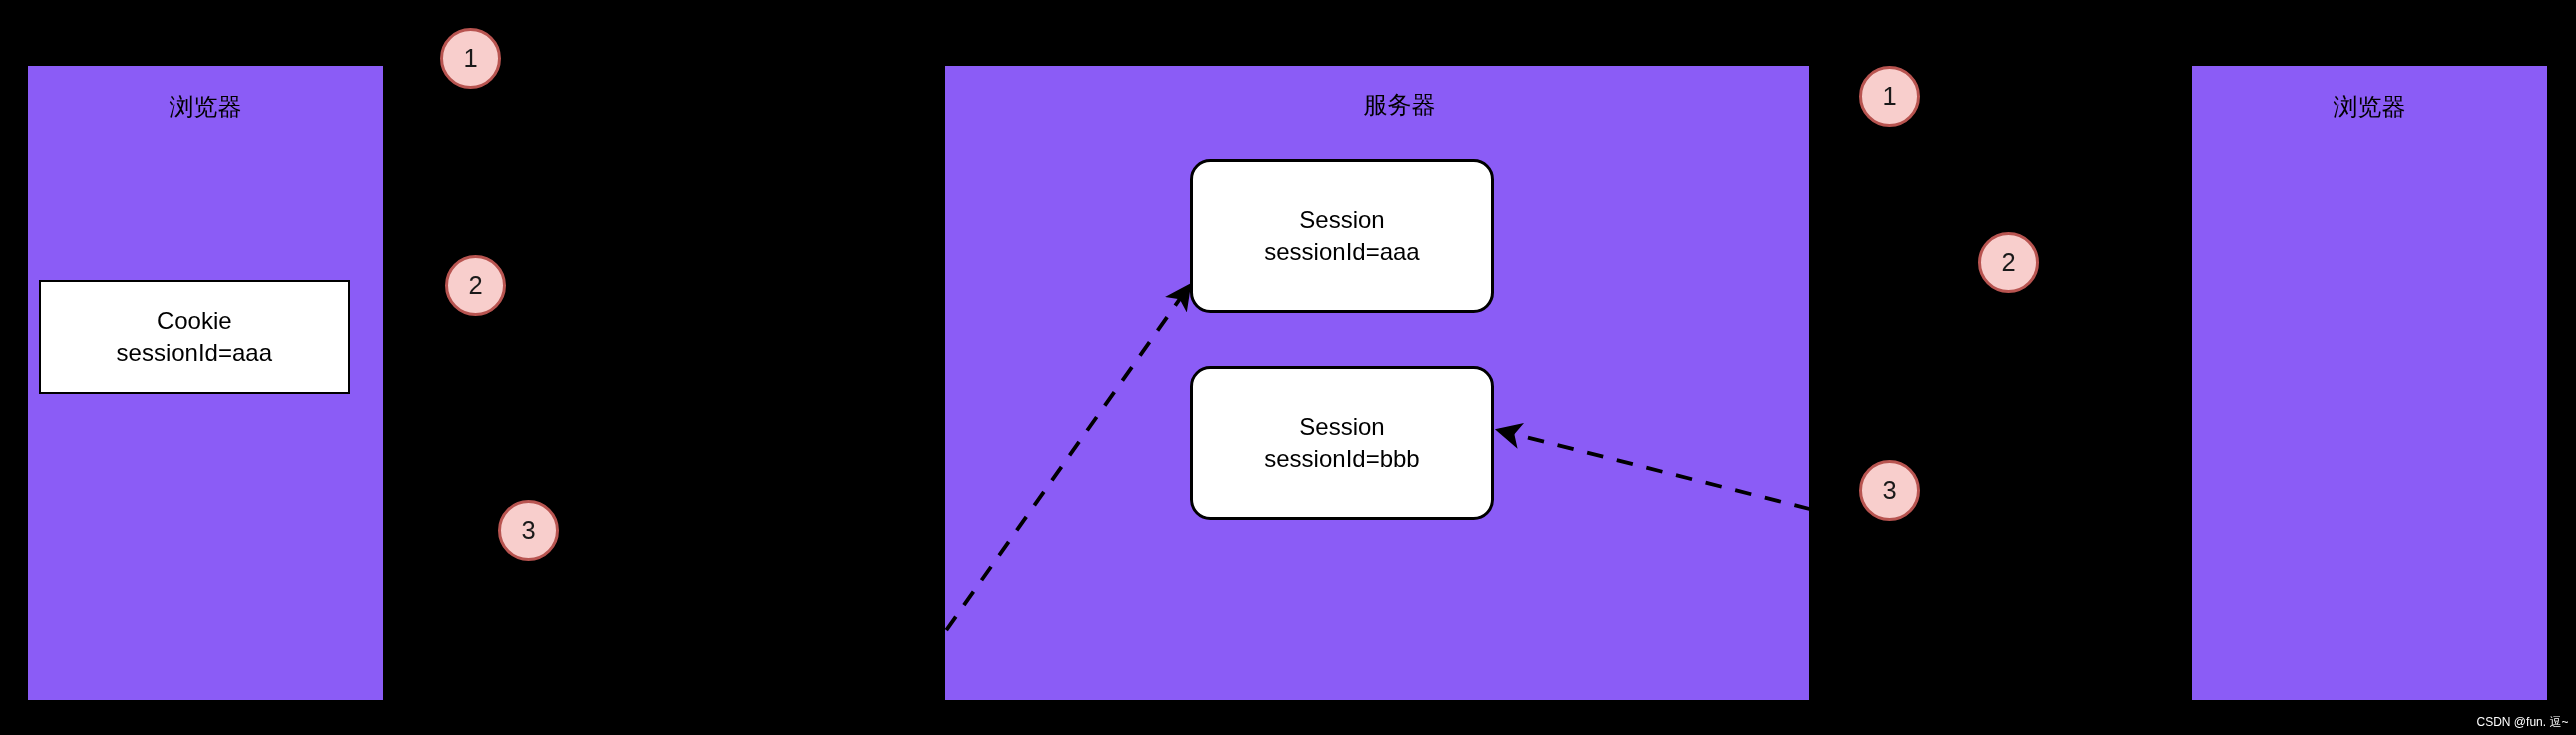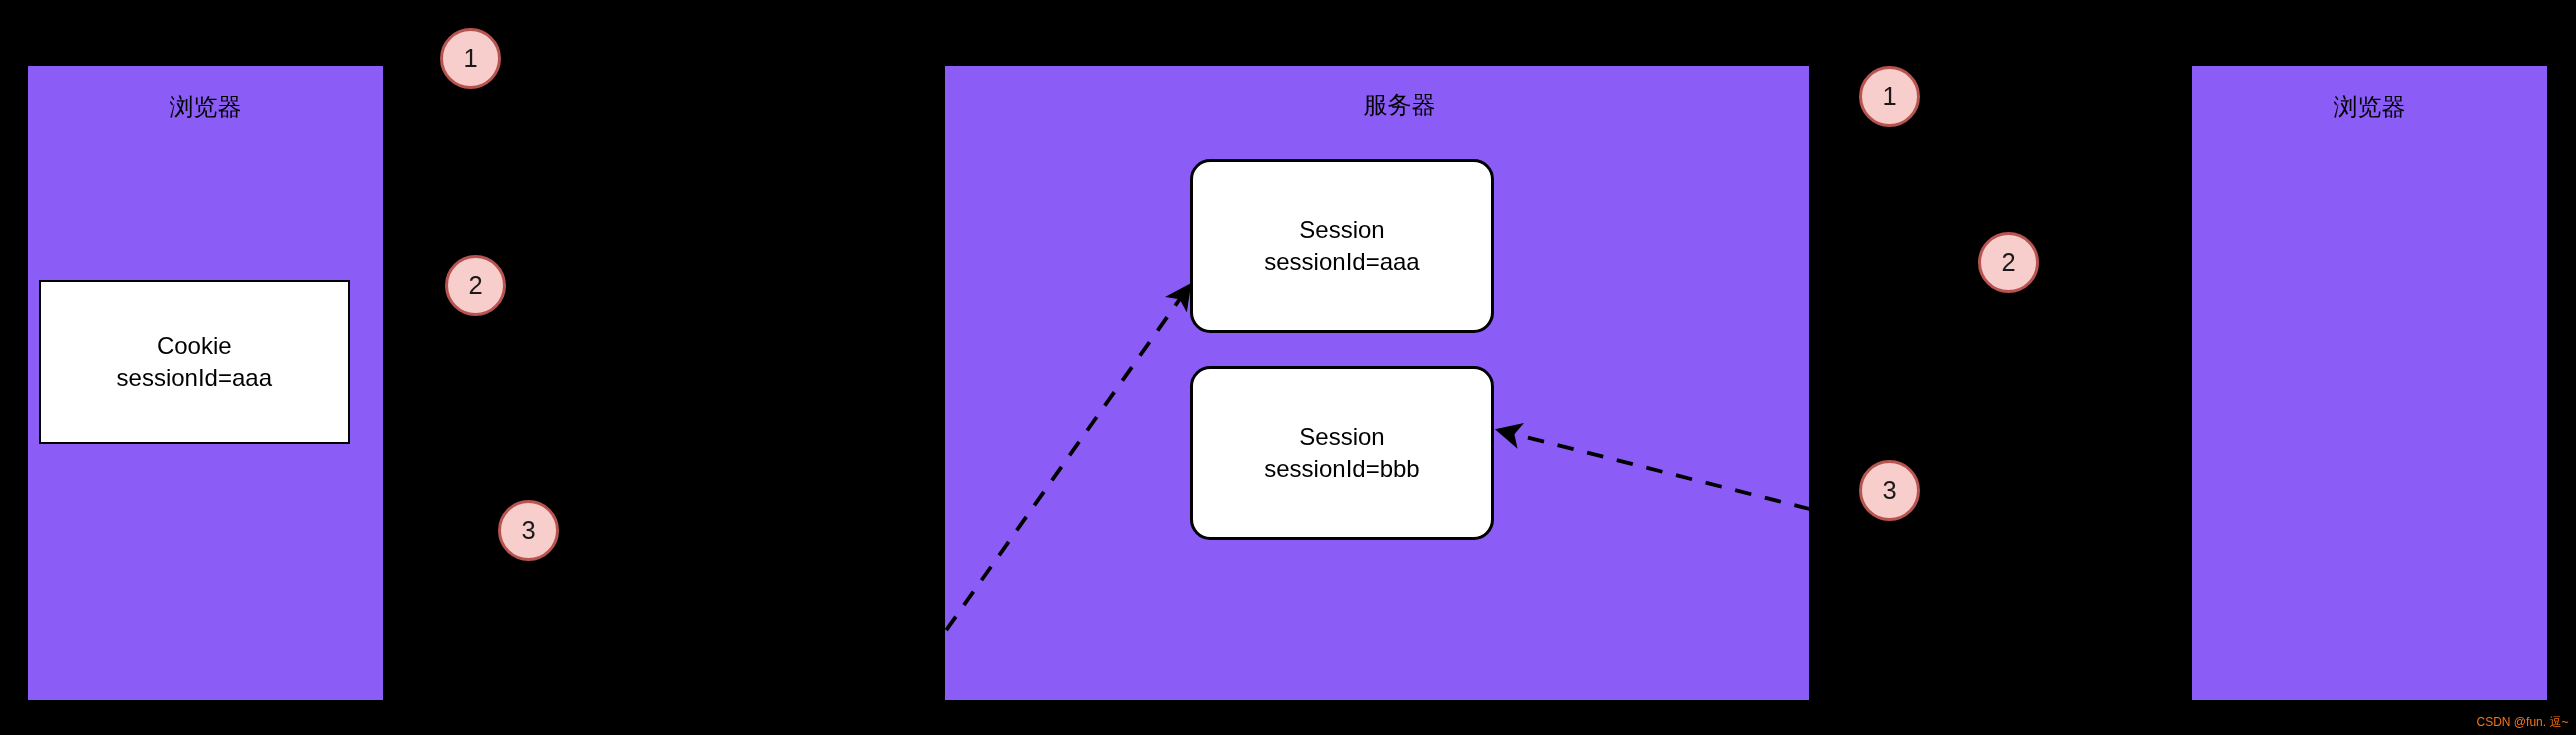--- a/index.html
+++ b/index.html
@@ -49,42 +49,42 @@
   #browser-left .panel-title  { top: 25.5px; }
   #server-panel .panel-title  { top: 24px; margin-left: 45px; }
   #browser-right .panel-title { top: 25.5px; }
 
   
   .cookie-box {
     position: absolute;
     left: 10.8px;
     top: 214px;
     width: 311px;
-    height: 164px;
+    height: 114px;
     background: #ffffff;
     border: 2.5px solid #000000;
     box-sizing: border-box;
     display: flex;
     flex-direction: column;
     align-items: center;
     justify-content: center;
   }
   .cookie-box .line {
     color: #000000;
     font-size: 24px;
     line-height: 32px;
     text-align: center;
     white-space: nowrap;
   }
 
   
   .session-box {
     position: absolute;
     width: 304px;
-    height: 174px;
+    height: 154px;
     background: #ffffff;
     border: 3.2px solid #000000;
     border-radius: 20.4px;
     box-sizing: border-box;
     display: flex;
     flex-direction: column;
     align-items: center;
     justify-content: center;
   }
   .session-box .line {
@@ -132,21 +132,21 @@
     width: 2576px;
     height: 736px;
     pointer-events: none;
   }
 
   
   #watermark {
     position: absolute;
     right: 7.6px;
     bottom: 5.1px;
-    color: #f97316;
+    color: #ffffff;
     font-size: 12px;
     line-height: 16.5px;
     white-space: nowrap;
     font-family: "Liberation Sans", "DejaVu Sans", sans-serif;
   }
 </style>
 </head>
 <body>
 
 <div id="stage">

